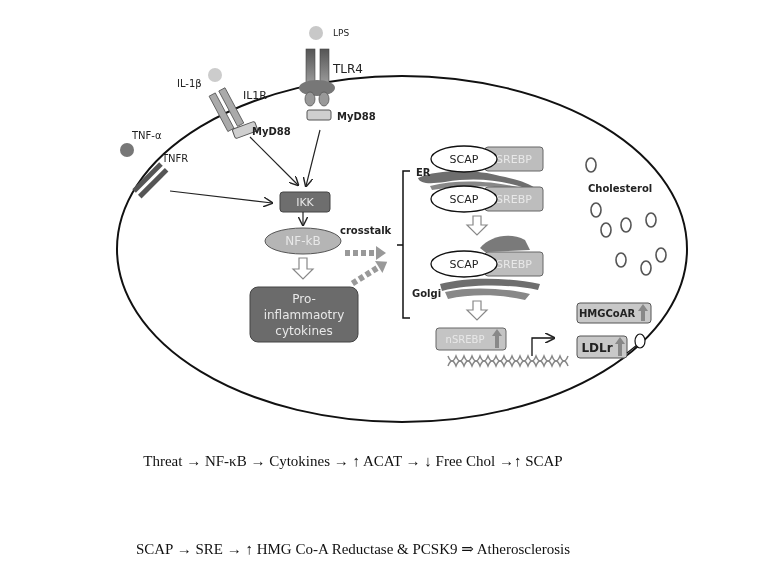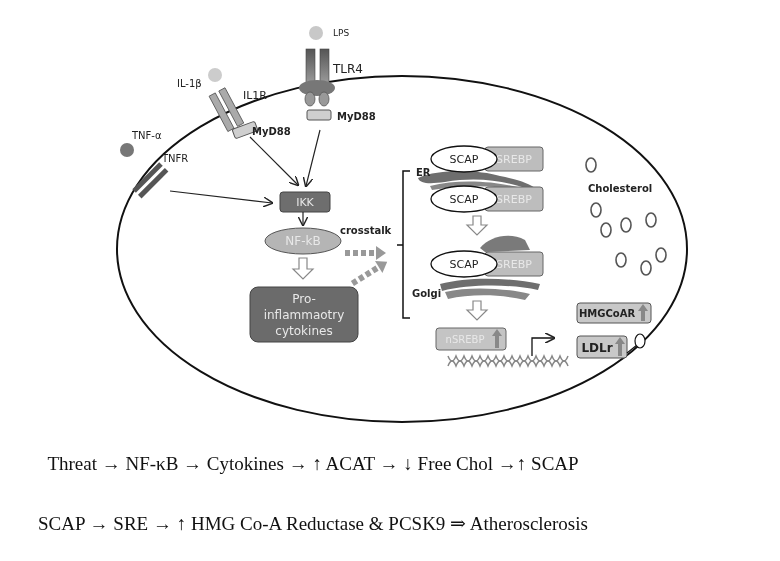--- a/index.html
+++ b/index.html
@@ -1,23 +1,23 @@
 <!DOCTYPE html>
 <html><head>
 <meta charset="utf-8">
 <style>
   html, body { margin:0; padding:0; background:#ffffff; }
   body { width:780px; height:561px; position:relative; overflow:hidden; font-family:"DejaVu Sans", sans-serif; }
   #diagram { position:absolute; left:0; top:0; width:780px; height:440px; }
   .lbl { font-family:"DejaVu Sans", sans-serif; fill:#222; }
   .lbl-b { font-size:10px; font-weight:bold; }
   .box-txt { font-family:"DejaVu Sans", sans-serif; fill:#e8e8e8; }
-  .caption { position:absolute; left:0; width:626px; text-align:center; font-family:"Liberation Serif", "DejaVu Serif", serif; font-size:19px; color:#111; white-space:nowrap; }
+  .caption { position:absolute; left:0; width:626px; text-align:center; font-family:"Liberation Serif", "DejaVu Serif", serif; font-size:15px; color:#111; white-space:nowrap;padding-left:40px; }
   #cap1 { top:453px; }
-  #cap2 { top:512px; }
+  #cap2 { top:540px; }
 </style>
 </head>
 <body>
 
 <svg id="diagram" viewBox="0 0 780 440" xmlns="http://www.w3.org/2000/svg">
   <defs>
     <marker id="arrowhead" markerWidth="8" markerHeight="8" refX="7" refY="4" orient="auto">
       <path d="M0,0 L8,4 L0,8" fill="none" stroke="#222" stroke-width="1.2"></path>
     </marker>
     <linearGradient id="tlrGrad" x1="0" y1="0" x2="0" y2="1">

